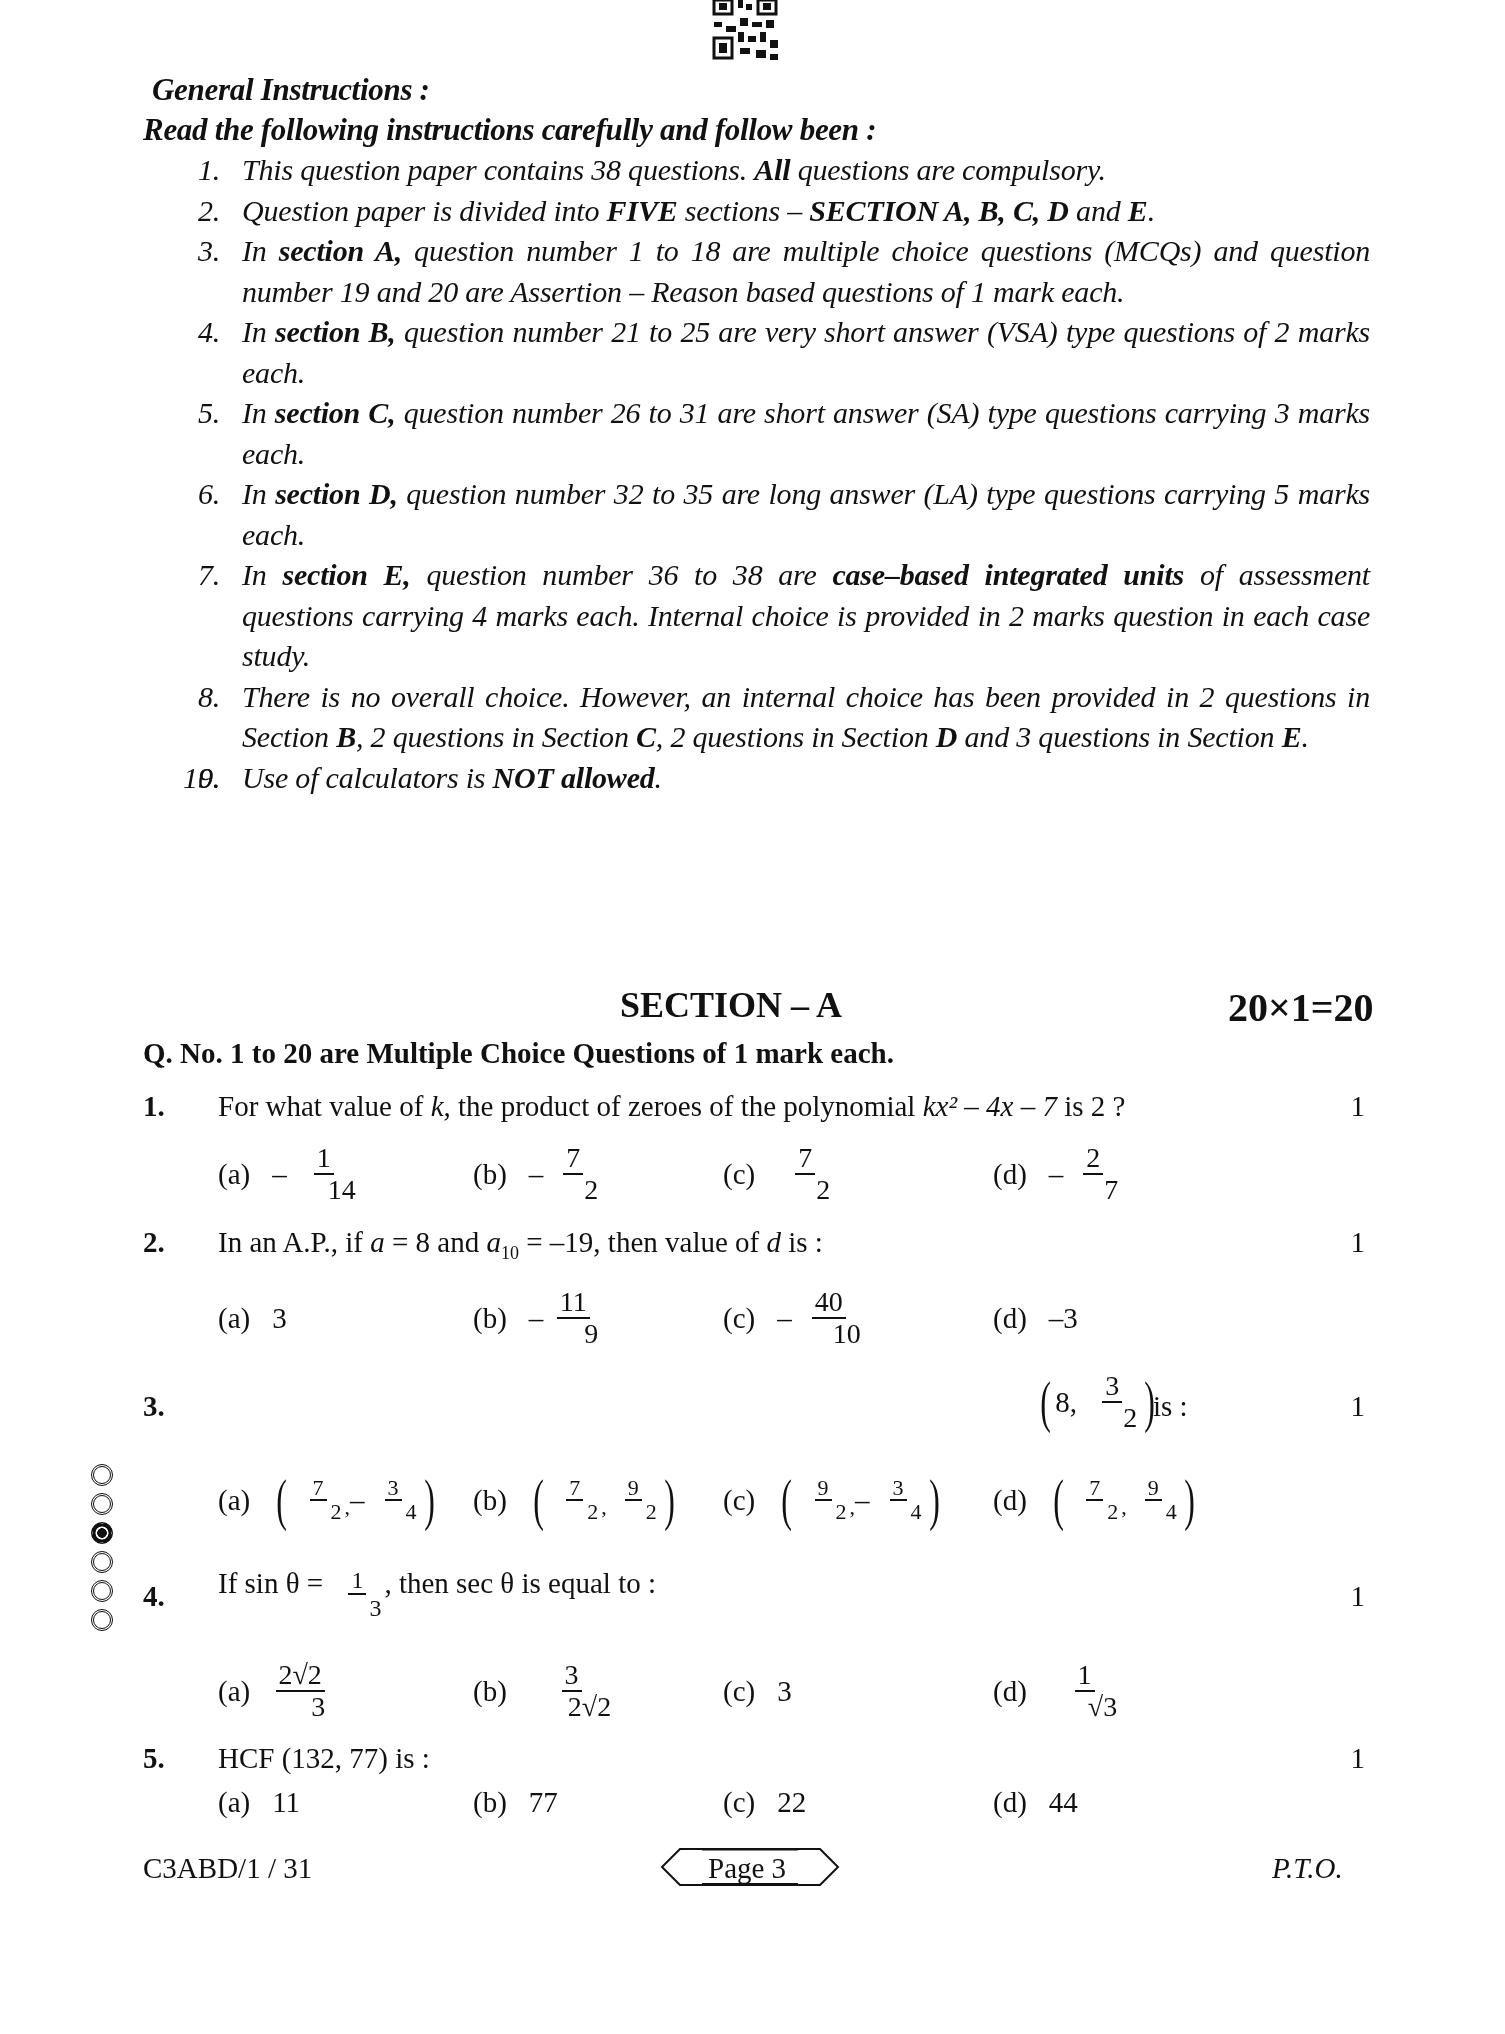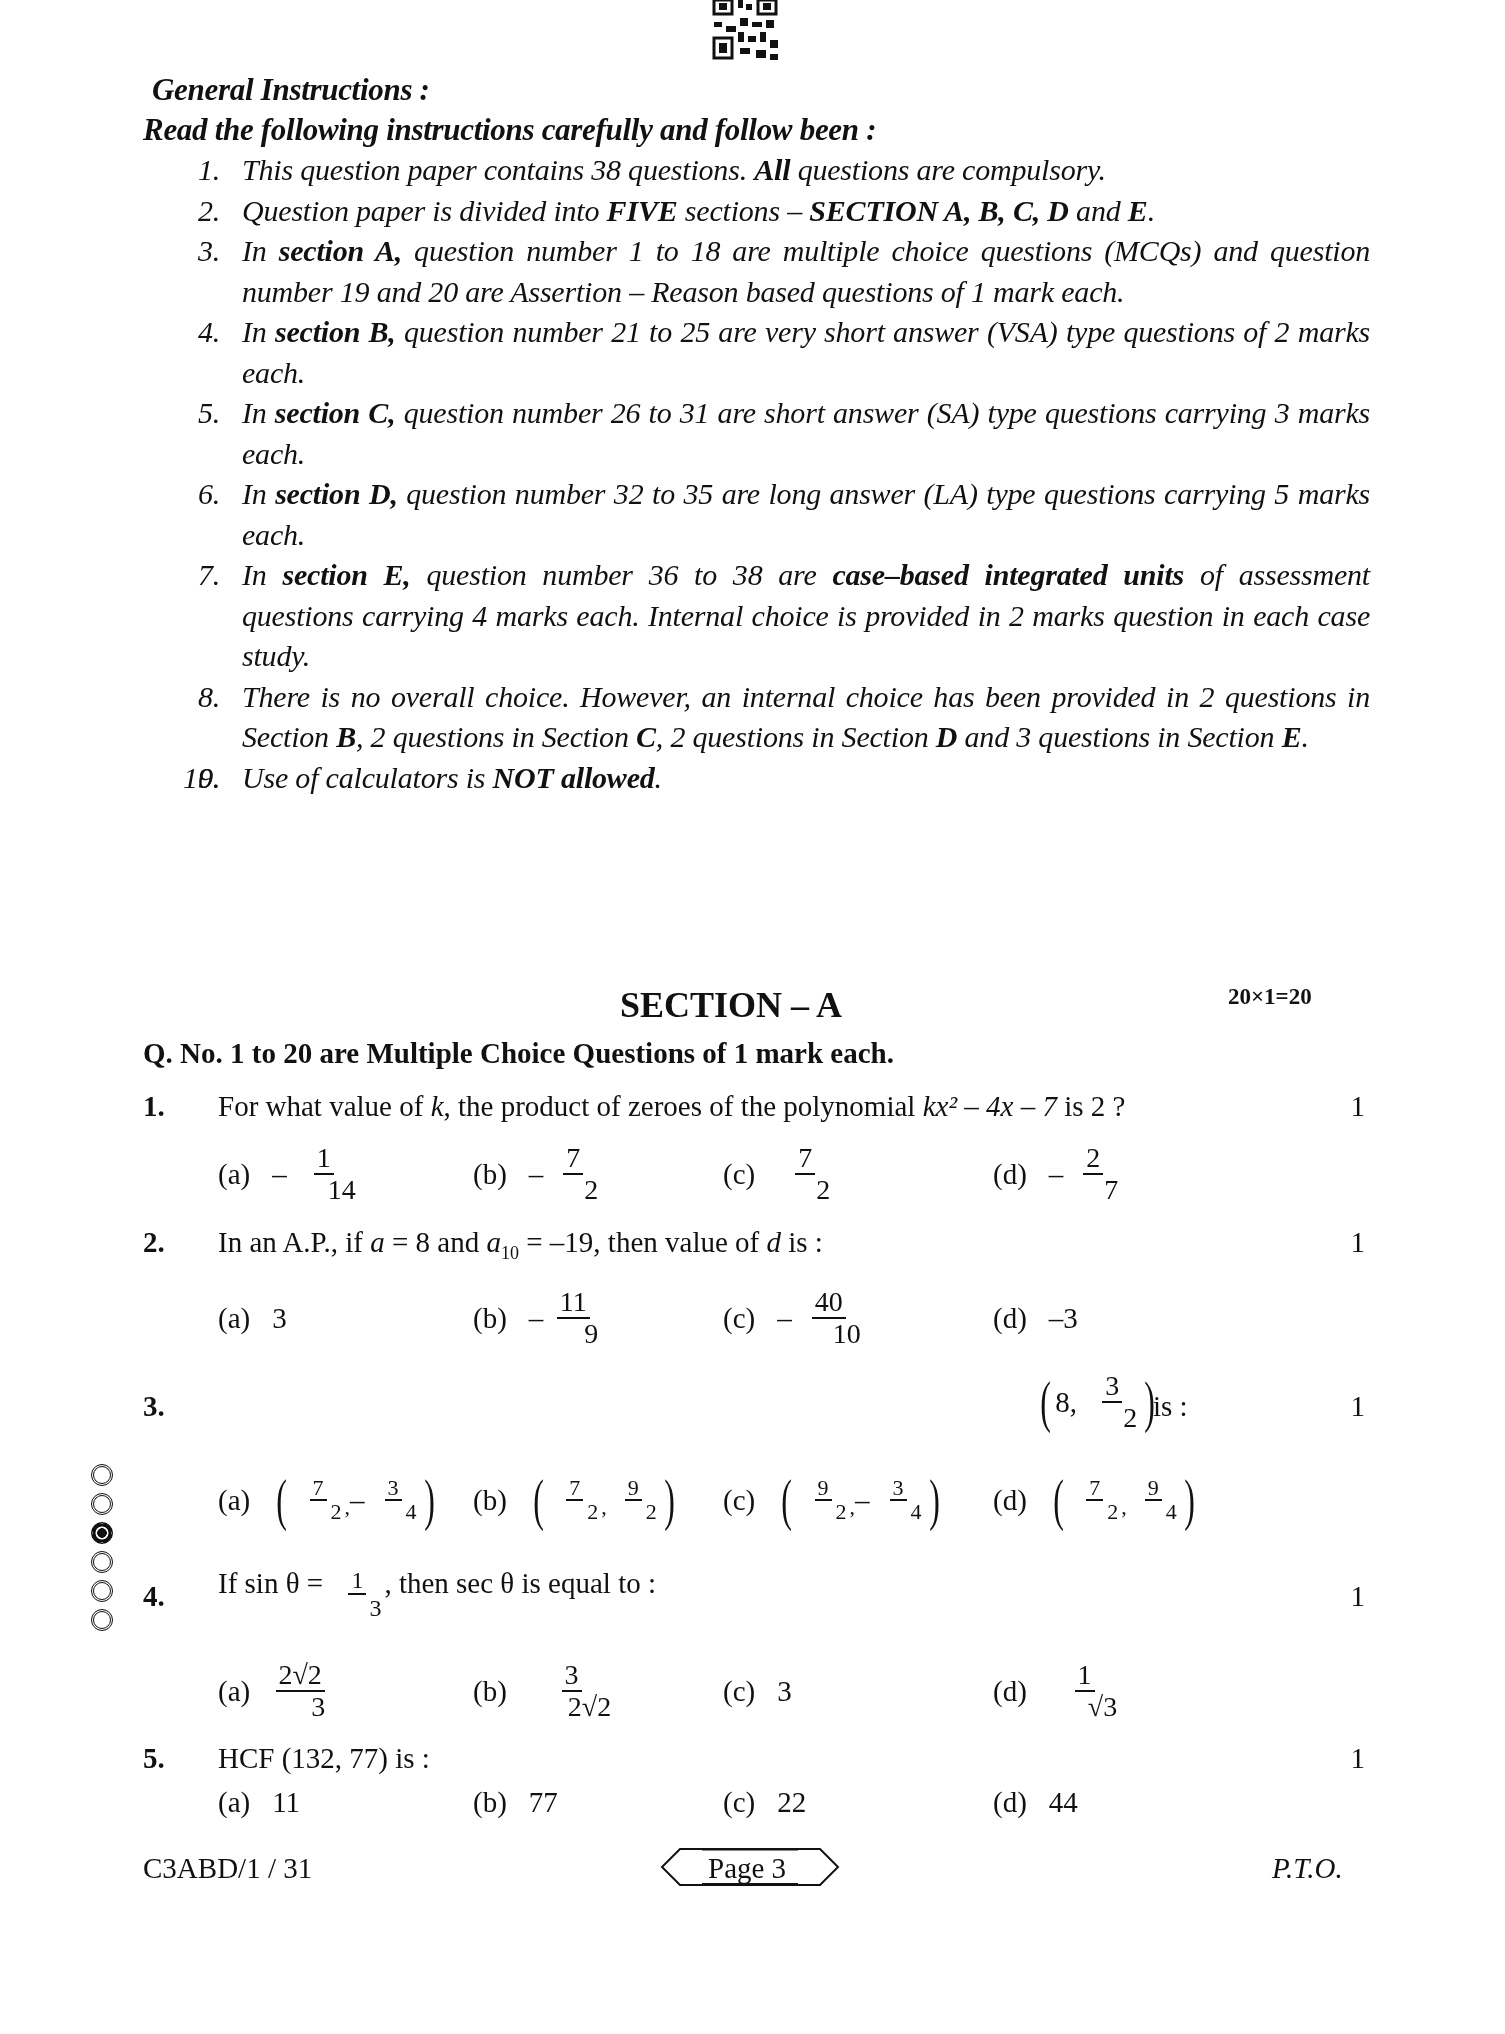--- a/index.html
+++ b/index.html
@@ -5,21 +5,21 @@
   html, body { margin:0; padding:0; background:#ffffff; }
   body { width:1505px; height:2034px; position:relative; overflow:hidden; color:#111; font-family:"Liberation Serif", serif; }
   .abs { position:absolute; }
   .qr { left:712px; top:0px; width:68px; height:62px; }
   .gi { font-style:italic; font-weight:bold; font-size:31px; letter-spacing:-0.3px; }
   .instr-list { left:140px; top:150px; width:1230px; }
   .instr { position:relative; font-style:italic; font-size:30px; line-height:40.5px; padding-left:102px; text-align:justify; letter-spacing:-0.2px; }
   .instr .num { position:absolute; left:0; width:80px; text-align:right; }
   .instr b { font-weight:bold; }
   .sec-title { left:620px; top:984px; font-weight:bold; font-size:36px; }
-  .sec-marks { left:1228px; top:984px; font-weight:bold; font-size:23px; }
+  .sec-marks { left:1228px; top:984px; font-weight:bold; font-size:40px; }
   .sec-note { left:143px; top:1037px; font-weight:bold; font-size:29px; }
   .q { left:143px; width:1220px; font-size:29px; }
   .q .qn { position:absolute; left:0; font-weight:bold; }
   .q .qt { position:absolute; left:75px; white-space:nowrap; }
   .q .qm { position:absolute; right:-2px; font-weight:normal; }
   .opt { position:absolute; font-size:29px; white-space:nowrap; display:flex; align-items:center; }
   .opt .lbl { margin-right:22px; }
   .frac { display:inline-flex; flex-direction:column; align-items:center; vertical-align:middle; font-size:28px; line-height:30px; }
   .frac .n { padding:0 3px; border-bottom:2px solid #111; }
   .frac .d { padding:0 3px;margin-left:36px; }

